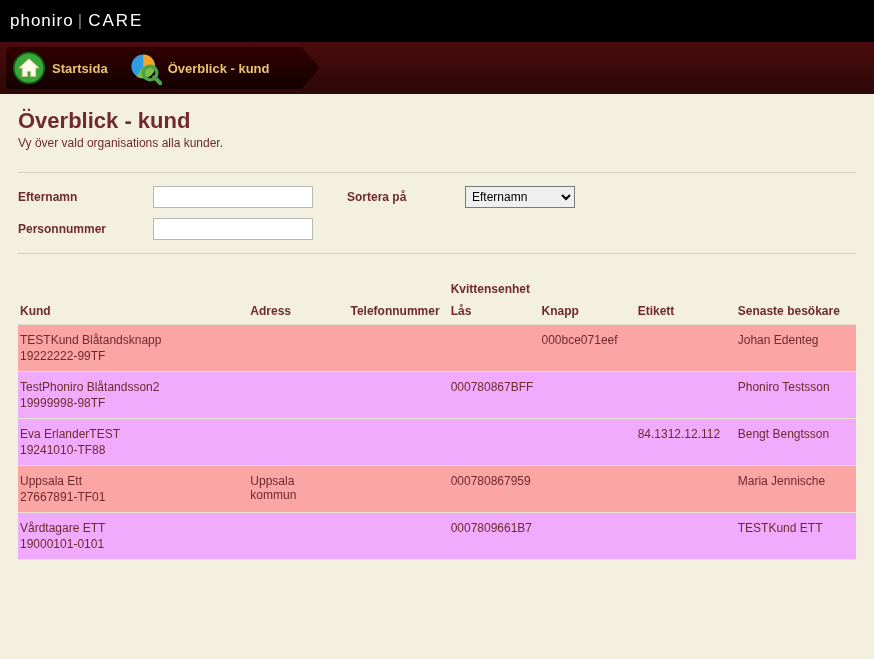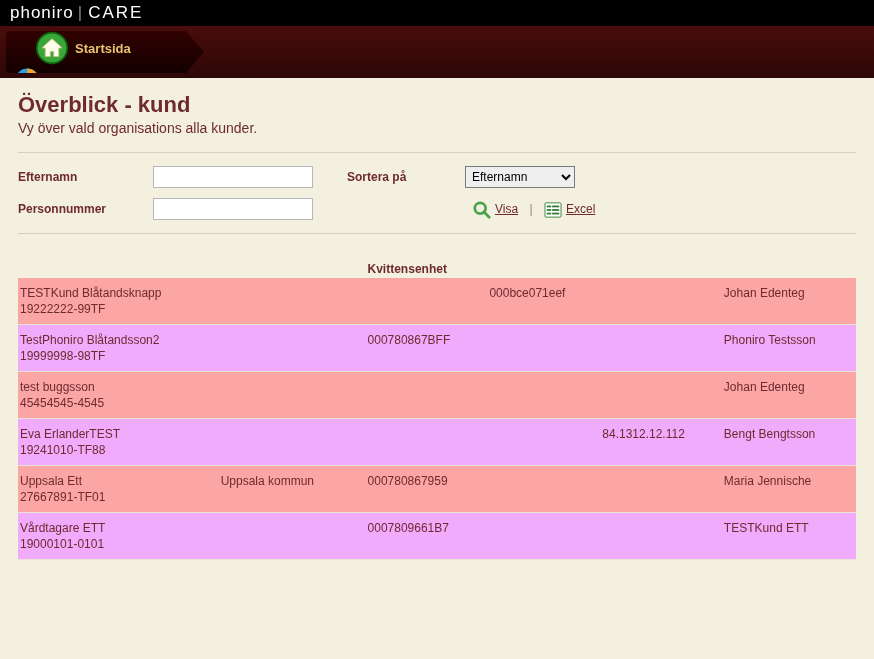--- a/index.html
+++ b/index.html
@@ -6,21 +6,21 @@
   body {
     width: 874px;
     font-family: Verdana, Arial, sans-serif;
     font-size: 12px;
     background: #f4f0e0;
     color: #333;
   }
   .header {
     background: #000;
     color: #fff;
-    height: 26px;
+    height: 42px;
     display: flex;
     align-items: center;
     padding: 0 10px;
     font-size: 17px;
   }
   .header .brand-phoniro { font-weight: normal; letter-spacing: 1px; }
   .header .brand-care { letter-spacing: 2px; margin-left: 2px; font-weight: normal;}
   .header .pipe { margin: 0 4px; color: #888; }
   .navbar {
     background: linear-gradient(#4a0c0c, #2d0707);
@@ -32,42 +32,41 @@
   }
   .bc-wrap {
     background: linear-gradient(#310000, #140000);
     border-radius: 4px 0 0 4px;
     display: flex;
     align-items: center;
     height: 42px;
     padding: 0 30px 0 6px;
     position: relative;
     clip-path: polygon(0 0, calc(100% - 18px) 0, 100% 50%, calc(100% - 18px) 100%, 0 100%);
-    flex-direction: column;
   }
   .bc-item {
     display: flex;
     align-items: center;
     color: #e9c36f;
     font-weight: bold;
     font-size: 13px;
     margin-right: 20px;
     cursor: pointer;
   }
   .bc-icon { width: 34px; height: 34px; margin-right: 6px; }
   .content {
     padding: 14px 18px 0 18px;
   }
   h1 {
     color: #6f2a2e;
     font-size: 22px;
     font-weight: bold;
     margin-bottom: 2px;
   }
-  .subtitle { color: #6f2a2e; font-size: 14px; margin-bottom: 16px;}
+  .subtitle { color: #6f2a2e; font-size: 12px; margin-bottom: 22px;}
   .filter-area {
     border-top: 1px solid #d6d0ba;
     border-bottom: 1px solid #d6d0ba;
     padding: 8px 0 8px 0;
   }
   .filter-row { display: flex; align-items: center; height: 32px; }
   .filter-label {
     color: #6f2a2e;
     font-weight: bold;
     width: 135px;
@@ -175,75 +174,59 @@
       <input class="filter-input" type="text" style="">
       <span class="col2-label">Sortera på</span>
       <select class="filter-select sel-wide">
         <option>Efternamn</option>
       </select>
     </div>
     <div class="filter-row">
       <span class="filter-label">Personnummer</span>
       <input class="filter-input" type="text" style="">
       <span class="col2-label"></span>
-      <span class="action-row">
-        <svg class="mag-icon" width="18" height="18" viewBox="0 0 20 20">
-          <circle cx="8" cy="8" r="6" fill="none" stroke="#4aa34a" stroke-width="3"></circle>
-          <line x1="12" y1="12" x2="18" y2="18" stroke="#4aa34a" stroke-width="3" stroke-linecap="round"></line>
-        </svg><a class="action-link">Visa</a>
-        <span class="act-sep">|</span>
-        <svg class="xls-icon" width="18" height="16" viewBox="0 0 20 18">
-          <rect x="1" y="1" width="18" height="16" rx="1" fill="#fff" stroke="#2e7d32"></rect>
-          <rect x="3" y="4" width="5" height="2" fill="#2e7d32"></rect>
-            <rect x="9" y="4" width="8" height="2" fill="#2e7d32"></rect>
-          <rect x="3" y="8" width="5" height="2" fill="#2e7d32"></rect>
-            <rect x="9" y="8" width="8" height="2" fill="#2e7d32"></rect>
-          <rect x="3" y="12" width="5" height="2" fill="#2e7d32"></rect>
-            <rect x="9" y="12" width="8" height="2" fill="#2e7d32"></rect>
-        </svg><a class="action-link">Excel</a>
-      </span>
     </div>
   </div>
 
   <table class="data">
     <thead>
       <tr>
         <th class="group" colspan="3"></th>
         <th class="group" colspan="3">Kvittensenhet</th>
         <th class="group"></th>
       </tr>
+      <tr>
+        <th class="col-kund">Kund</th>
+        <th class="col-addr">Adress</th>
+        <th class="col-tel">Telefonnummer</th>
+        <th class="col-las">Lås</th>
+        <th class="col-knapp">Knapp</th>
+        <th class="col-etik">Etikett</th>
+        <th class="col-vis">Senaste besökare</th>
+      </tr>
     </thead>
     <tbody id="tbody">
         <tr class="light">
           <td>TESTKund Blåtandsknapp<span class="kund-id">19222222-99TF</span></td>
           <td></td>
           <td></td>
           <td></td>
           <td>000bce071eef</td>
           <td></td>
           <td>Johan Edenteg</td>
         </tr>
         <tr class="dark">
           <td>TestPhoniro Blåtandsson2<span class="kund-id">19999998-98TF</span></td>
           <td></td>
           <td></td>
           <td>000780867BFF</td>
           <td></td>
           <td></td>
           <td>Phoniro Testsson</td>
         </tr>
-        <tr class="light">
-          <td>test buggsson<span class="kund-id">45454545-4545</span></td>
-          <td></td>
-          <td></td>
-          <td></td>
-          <td></td>
-          <td></td>
-          <td>Johan Edenteg</td>
-        </tr>
         <tr class="dark">
           <td>Eva ErlanderTEST<span class="kund-id">19241010-TF88</span></td>
           <td></td>
           <td></td>
           <td></td>
           <td></td>
           <td>84.1312.12.112</td>
           <td>Bengt Bengtsson</td>
         </tr>
         <tr class="light">

